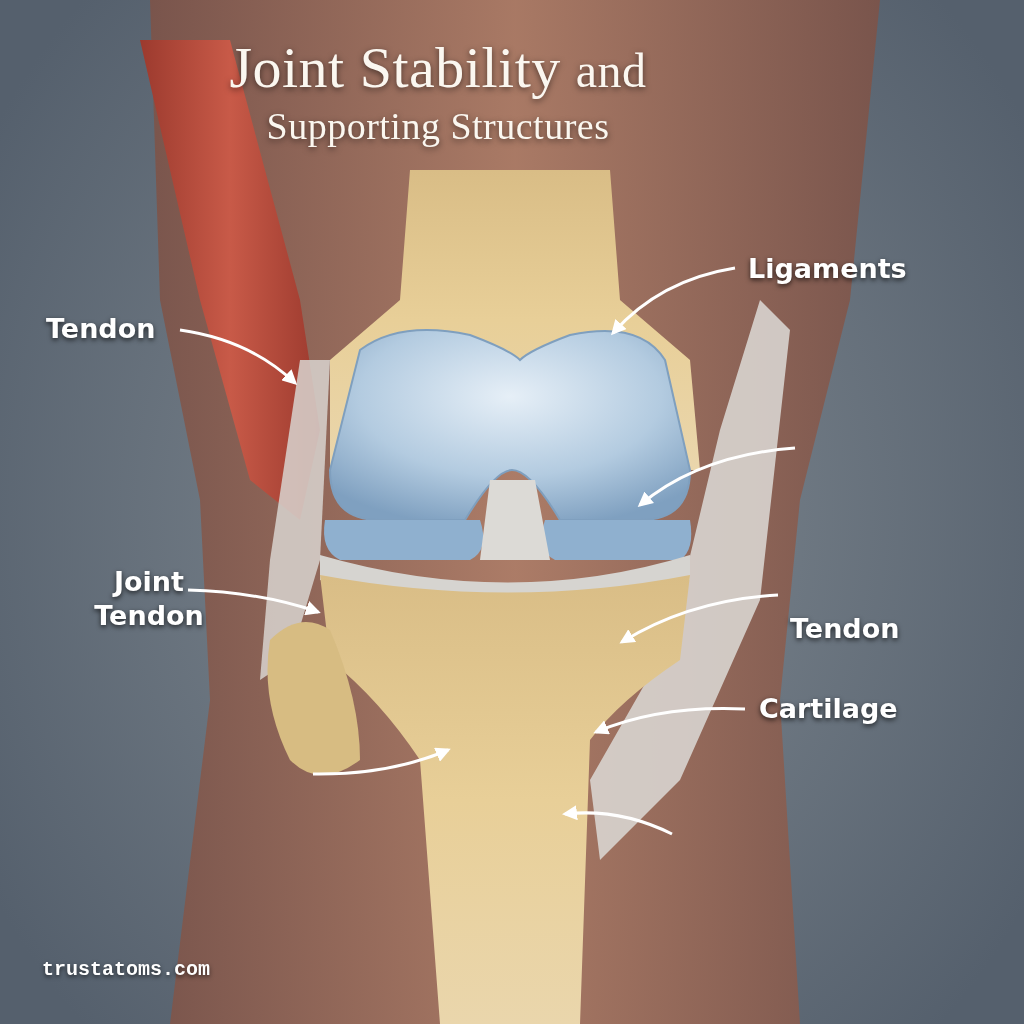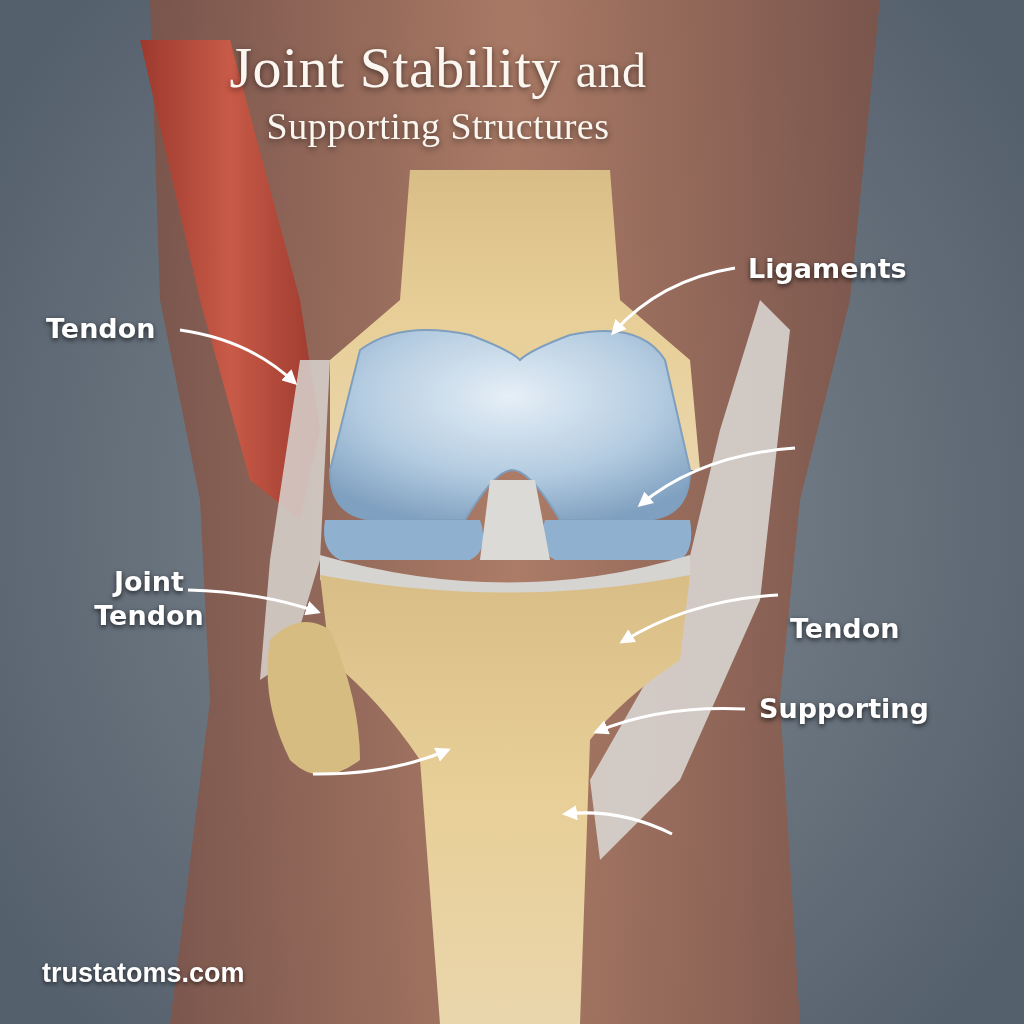--- a/index.html
+++ b/index.html
@@ -8,22 +8,22 @@
     background: radial-gradient(ellipse 60% 70% at 50% 50%, #8a8f96 0%, #6e7882 45%, #55606d 100%); }
   svg.art { position:absolute; left:0; top:0; width:1024px; height:1024px; }
   .title { position:absolute; left:0; width:876px; text-align:center; color:#fbf7f0;
     font-family:"Liberation Serif","DejaVu Serif",serif; text-shadow:0 2px 6px rgba(0,0,0,0.55); }
   .title.l1 { top:34px; font-size:58px; letter-spacing:0.5px; }
   .title.l1 .small { font-size:48px; }
   .title.l2 { top:104px; font-size:38px; letter-spacing:0.5px; }
   .label { position:absolute; color:#ffffff; font-family:"DejaVu Sans","Liberation Sans",sans-serif;
     font-weight:bold; font-size:27px; line-height:34px; text-shadow:0 2px 5px rgba(0,0,0,0.7); white-space:nowrap; }
   .label.center { text-align:center; }
-  .watermark { position:absolute; left:42px; top:958px; color:#fff; font-family:Liberation Sans, sans-serif;
-    font-weight:bold; font-size:27px; text-shadow:0 2px 4px rgba(0,0,0,0.6); }
+  .watermark { position:absolute; left:42px; top:958px; color:#fff; font-family:Liberation Mono, monospace;
+    font-weight:bold; font-size:20px; text-shadow:0 2px 4px rgba(0,0,0,0.6); }
 </style>
 </head>
 <body>
 
 <div class="stage">
   <svg class="art" viewBox="0 0 1024 1024">
     <defs>
       <linearGradient id="skin" x1="0" x2="1" y1="0" y2="0">
         <stop offset="0" stop-color="#7d5348"></stop>
         <stop offset="0.5" stop-color="#b07a62"></stop>
@@ -87,18 +87,18 @@
   </div>
   <div class="title l2">Supporting Structures</div>
 
   <div class="label" style="left:46px; top:312px;">Tendon</div>
   <div class="label" style="left:748px; top:252px;">Ligaments</div>
   <div class="label center" style="left:46px; top:565px; width:136px;margin-left:35px;">
     <div>Joint</div>
     <div>Tendon</div>
   </div>
   <div class="label" style="left:790px; top:580px;margin-top:32px;">Tendon</div>
-  <div class="label" style="left:759px; top:692px;">Supporting</div>
+  <div class="label" style="left:759px; top:692px;">Cartilage</div>
   <div class="label center" style="left:80px; top:760px; width:224px;">
   </div>
 
   <div class="watermark">trustatoms.com</div>
 </div>
 
 </body></html>

